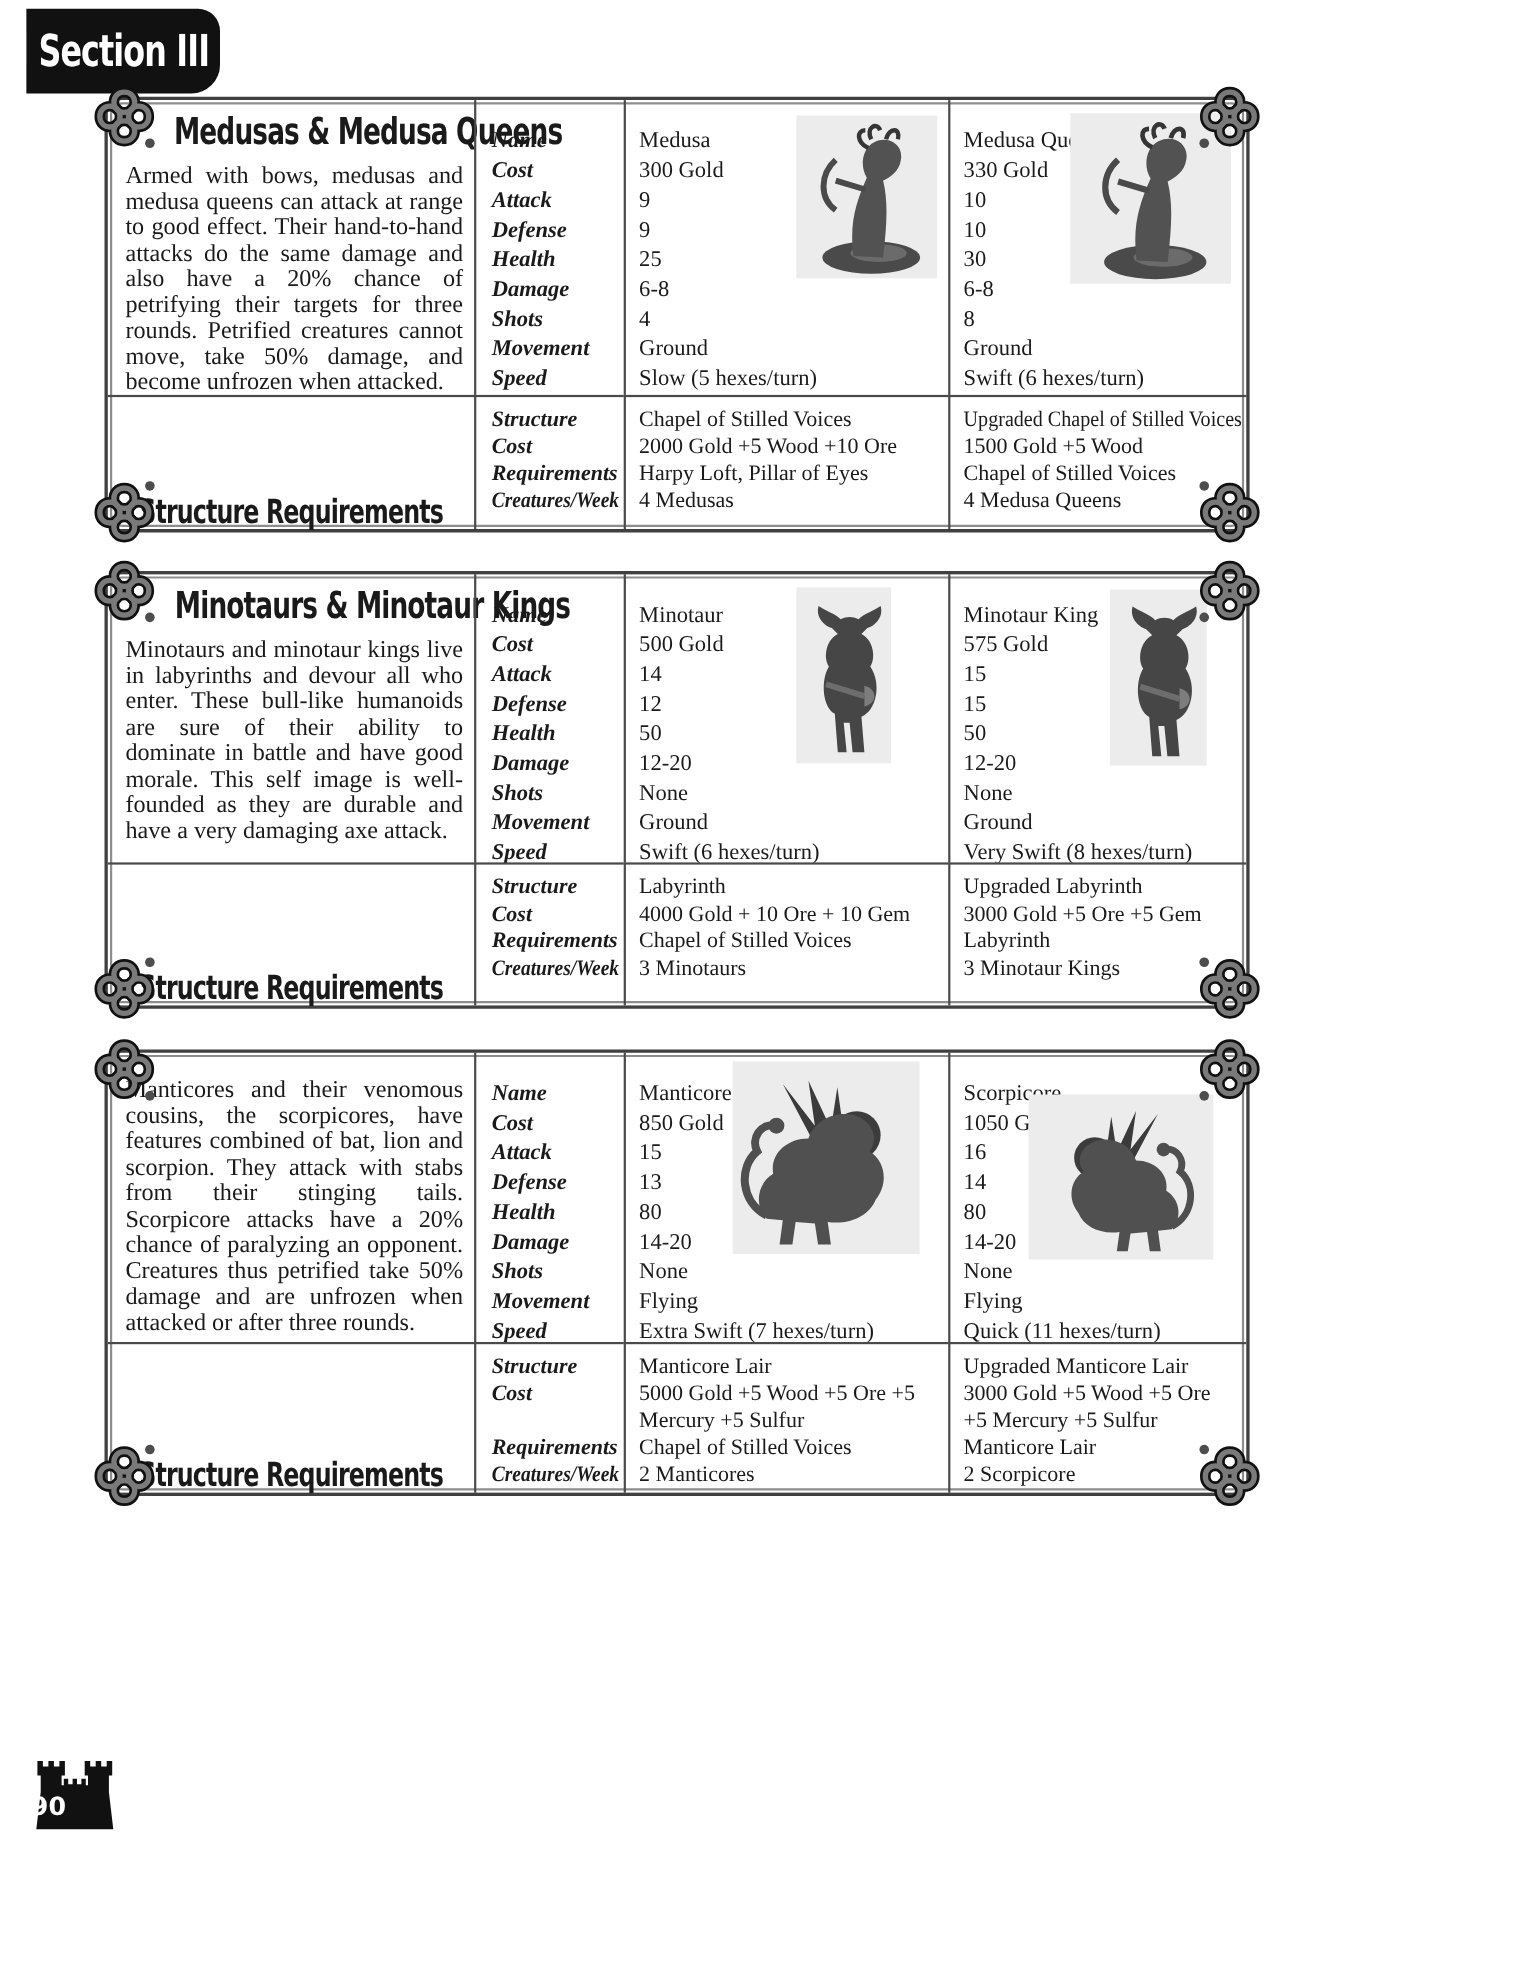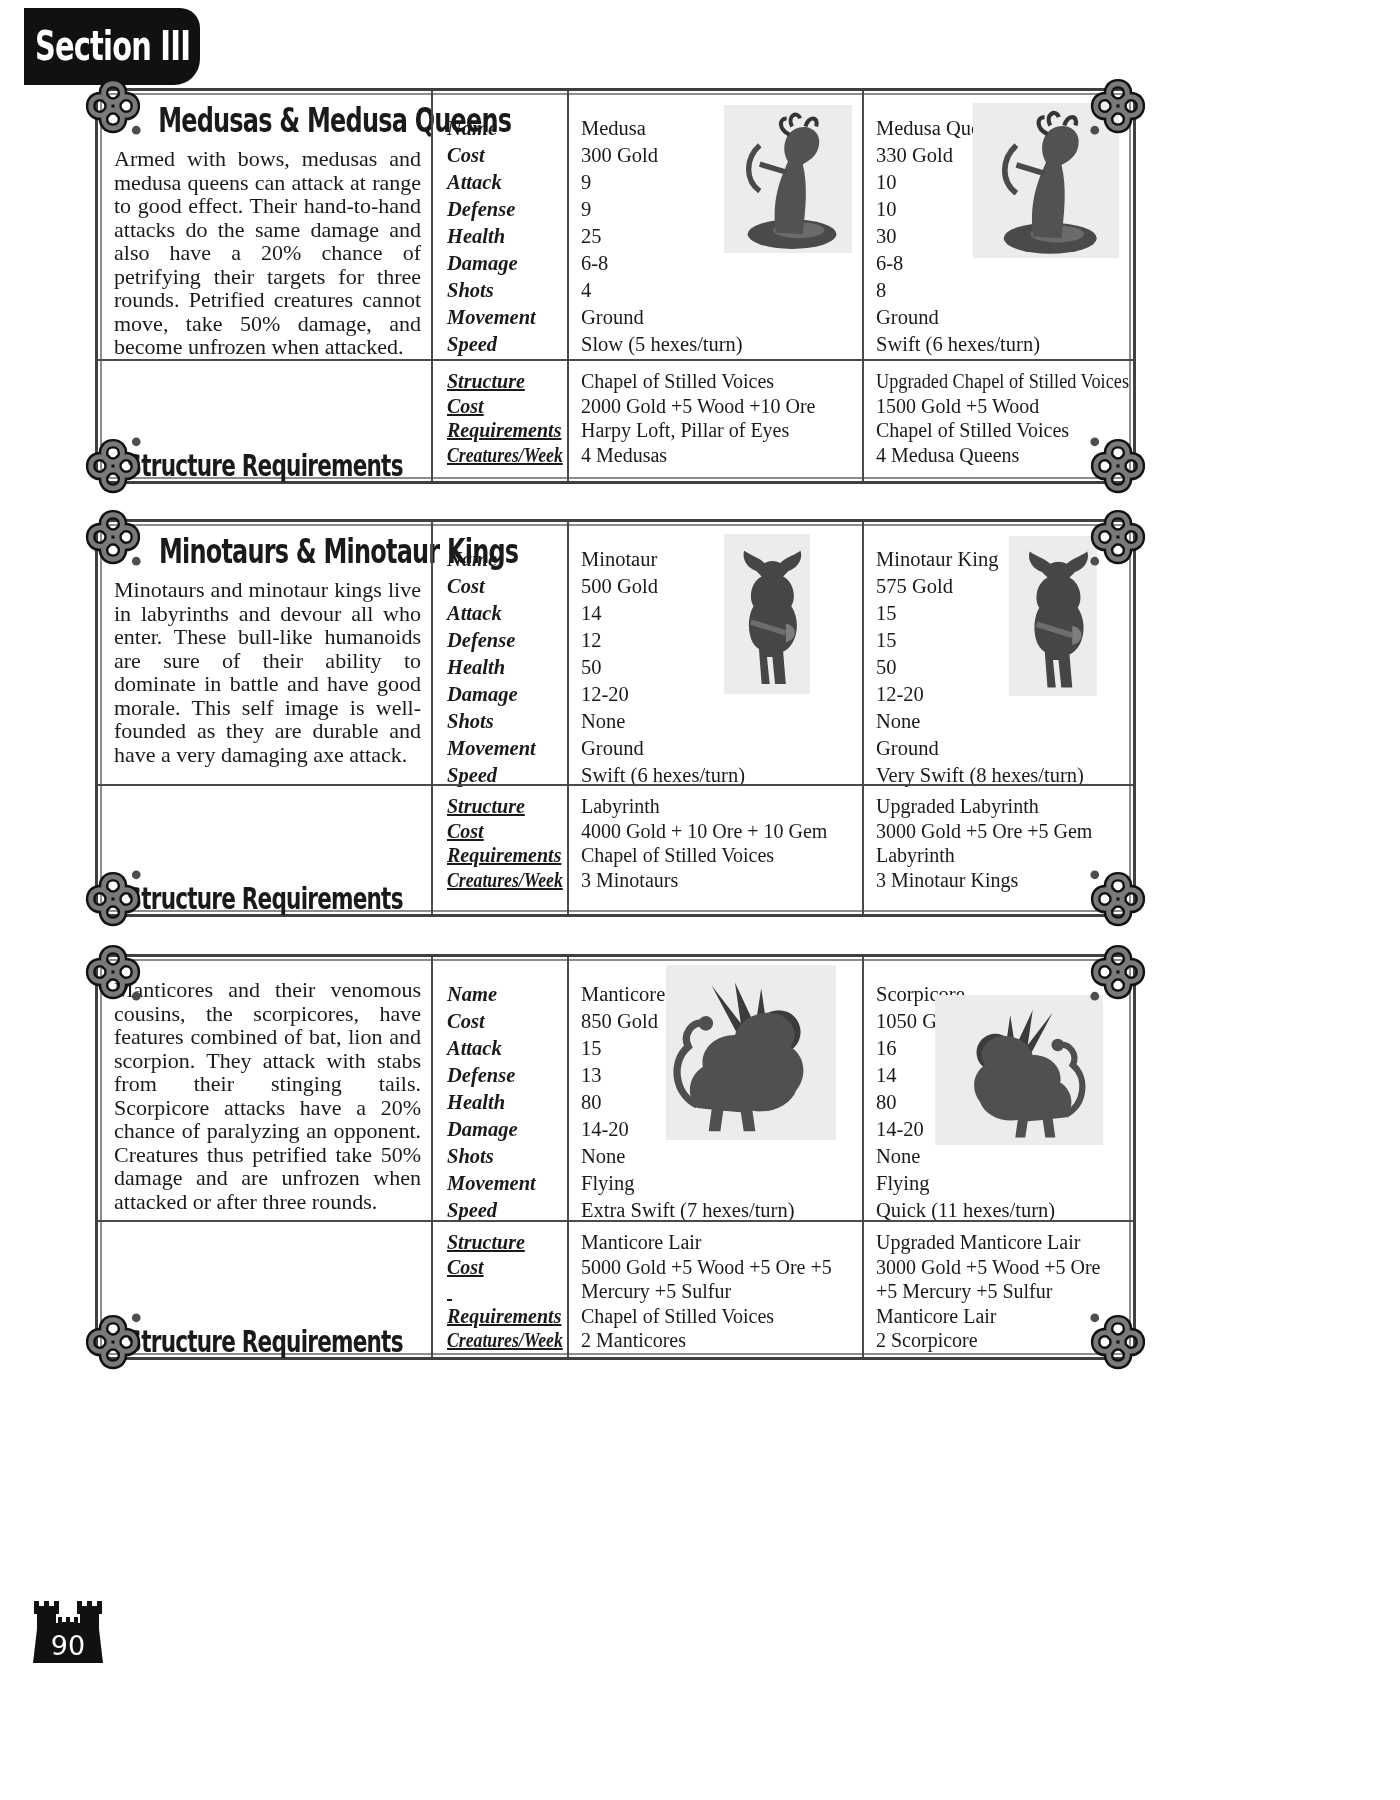--- a/index.html
+++ b/index.html
@@ -56,36 +56,36 @@
   #img-minotaur{right:52px;top:12px;width:86px;height:160px;}
   #img-minotaur-k{right:36px;top:14px;width:88px;height:160px;}
   #img-manticore{right:26px;top:8px;width:170px;height:175px;}
   #img-scorpicore{right:30px;top:38px;width:168px;height:150px;}
   
   .sr-head-cell{display:flex;align-items:flex-end;justify-content:center;}
   .sr-head-cell span{
     display:inline-block;font-family:"DejaVu Sans", sans-serif;font-weight:bold;
     font-size:27px;letter-spacing:-1px;transform:scale(0.8,1.12);white-space:nowrap;
   }
-  .slabels-cell{padding:8px 0 0 14px;text-decoration:underline;}
+  .slabels-cell{padding:8px 0 0 14px;}
   .scol-cell{padding:8px 16px 0 12px;}
   .s-lines > div{white-space:nowrap;line-height:24.5px;font-size:20px;}
   
   .orn{position:absolute;width:62px;height:62px;z-index:3;pointer-events:none;}
   .orn svg{width:100%;height:100%;}
   .orn.tl{left:-16px;top:-16px;}
   .orn.tr{right:-16px;top:-16px;transform:scaleX(-1);}
   .orn.bl{left:-16px;bottom:-16px;transform:scaleY(-1);}
   .orn.br{right:-16px;bottom:-16px;transform:scale(-1,-1);}
   
   .page-badge{position:absolute;left:28px;top:1592px;width:80px;height:74px;}
   .page-badge svg{width:100%;height:100%;}
   .page-badge .page-num{
-    position:absolute;left:0;right:0;top:38px;text-align:center;color:#fff;
-    font-family:"DejaVu Sans", sans-serif;font-weight:normal;font-size:27px;
+    position:absolute;left:0;right:0;top:38px;color:#fff;
+    font-family:"DejaVu Sans", sans-serif;font-weight:bold;font-size:23px;
   }
   .hidden-defs{position:absolute;width:0;height:0;overflow:hidden;}
 </style>
 </head>
 <body>
 
 <svg class="hidden-defs" aria-hidden="true">
   <defs>
     <g id="knot">
       <g fill="none" stroke-linecap="round">

